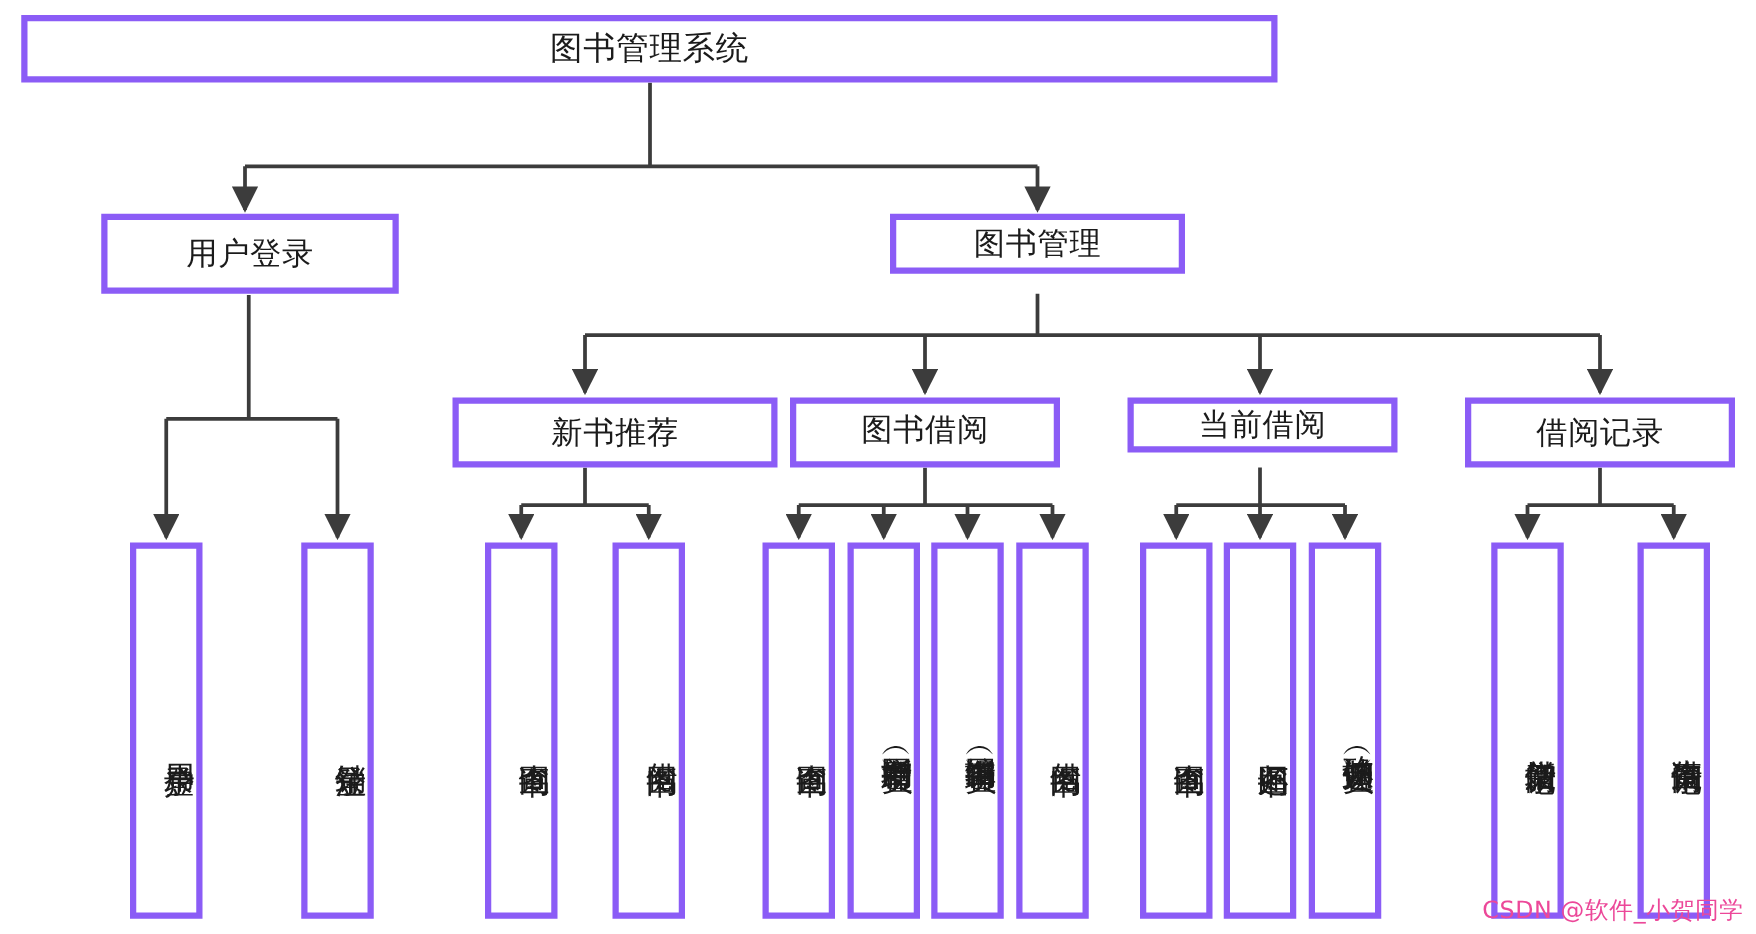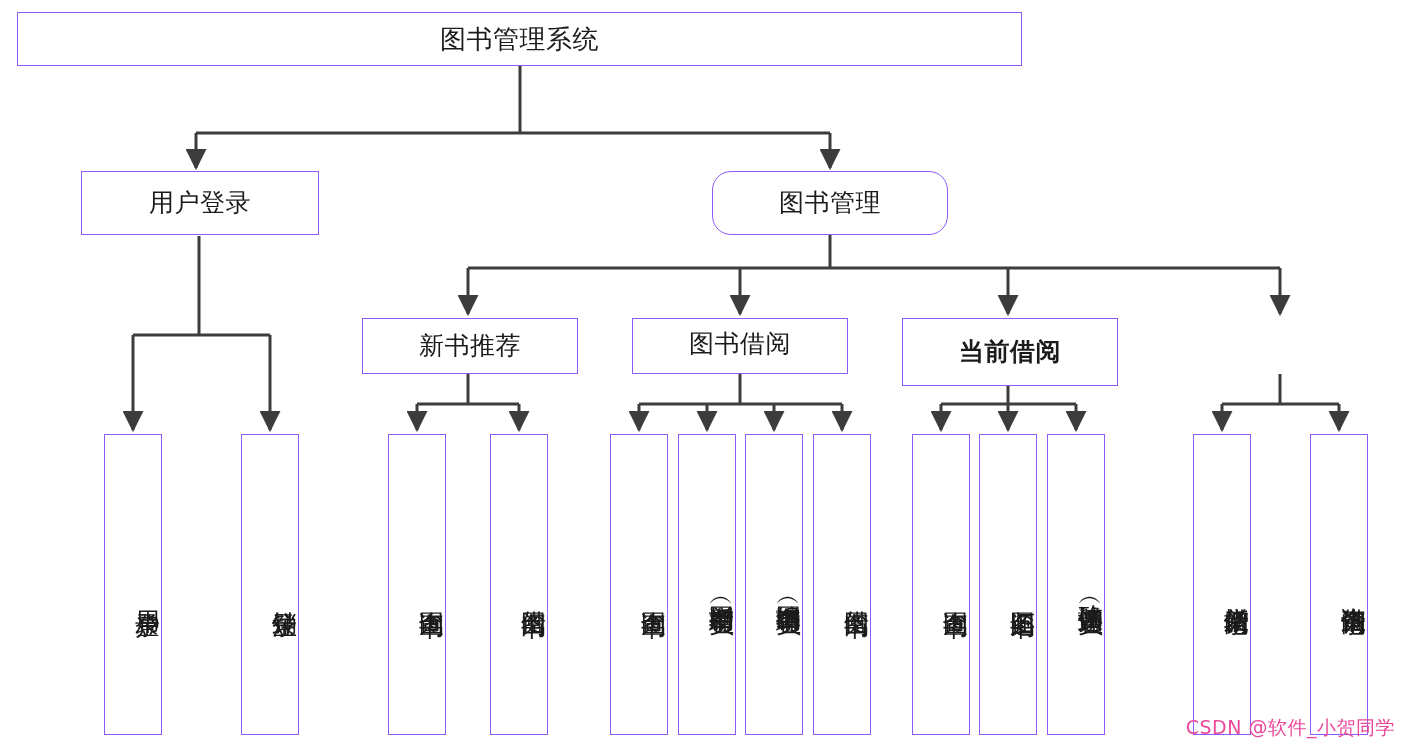--- a/index.html
+++ b/index.html
@@ -23,21 +23,21 @@
     left: 0;
     top: 0;
     width: 1405px;
     height: 747px;
     pointer-events: none;
   }
   .node {
     position: absolute;
     box-sizing: border-box;
     background: #ffffff;
-    border: 1px solid #8b5cf6;
+    border: 5px solid #8b5cf6;
     display: flex;
     align-items: center;
     justify-content: center;
     color: #1b1b1b;
   }
   .node-h {
     font-size: 25px;
     letter-spacing: 0.5px;
     line-height: 1.1;
   }
@@ -123,32 +123,35 @@
     </g>
   </svg>
 
   <div class="node node-h node-root" style="left:17px; top:12px; width:1005px; height:54px;">
     <span>图书管理系统</span>
   </div>
 
   <div class="node node-h" style="left:81px; top:171px; width:238px; height:64px;">
     <span>用户登录</span>
   </div>
-  <div class="node node-h" style="left:712px; top:171px; width:236px; height:64px;border-radius:19px;">
+  <div class="node node-h" style="left:712px; top:171px; width:236px; height:48px;">
     <span>图书管理</span>
   </div>
 
-  <div class="node node-h" style="left:362px; top:318px; width:216px; height:56px;">
+  <div class="node node-h" style="left:362px; top:318px; width:260px; height:56px;">
     <span>新书推荐</span>
   </div>
   <div class="node node-h" style="left:632px; top:318px; width:216px; height:56px;font-family:Liberation Mono, monospace;">
     <span>图书借阅</span>
   </div>
-  <div class="node node-h" style="left:902px; top:318px; width:216px; height:68px;font-weight:bold;">
+  <div class="node node-h" style="left:902px; top:318px; width:216px; height:44px;">
     <span>当前借阅</span>
+  </div>
+  <div class="node node-h" style="left:1172px; top:318px; width:216px; height:56px;">
+    <span>借阅记录</span>
   </div>
 
   <div class="node node-v" style="left:104px; top:434px; width:58px; height:301px;">
     <span>用户登录</span>
   </div>
   <div class="node node-v" style="left:241px; top:434px; width:58px; height:301px;">
     <span>注销登录</span>
   </div>
 
   <div class="node node-v" style="left:388px; top:434px; width:58px; height:301px;">

